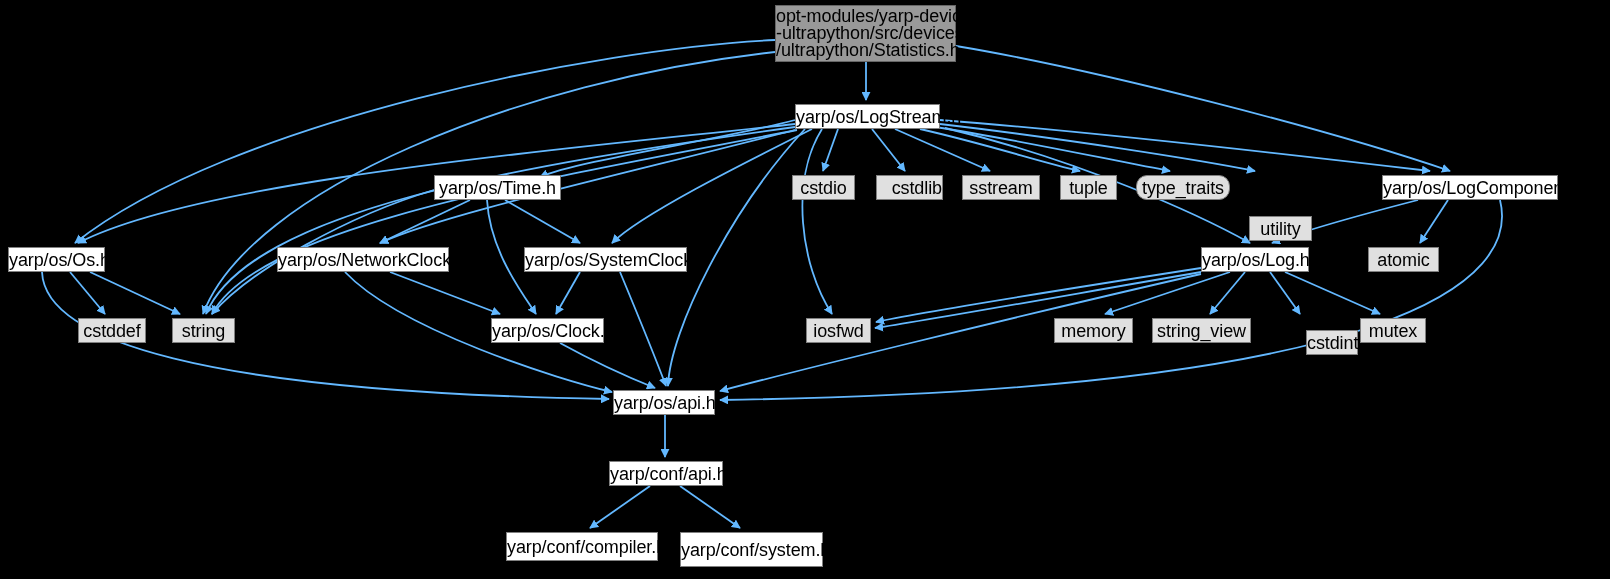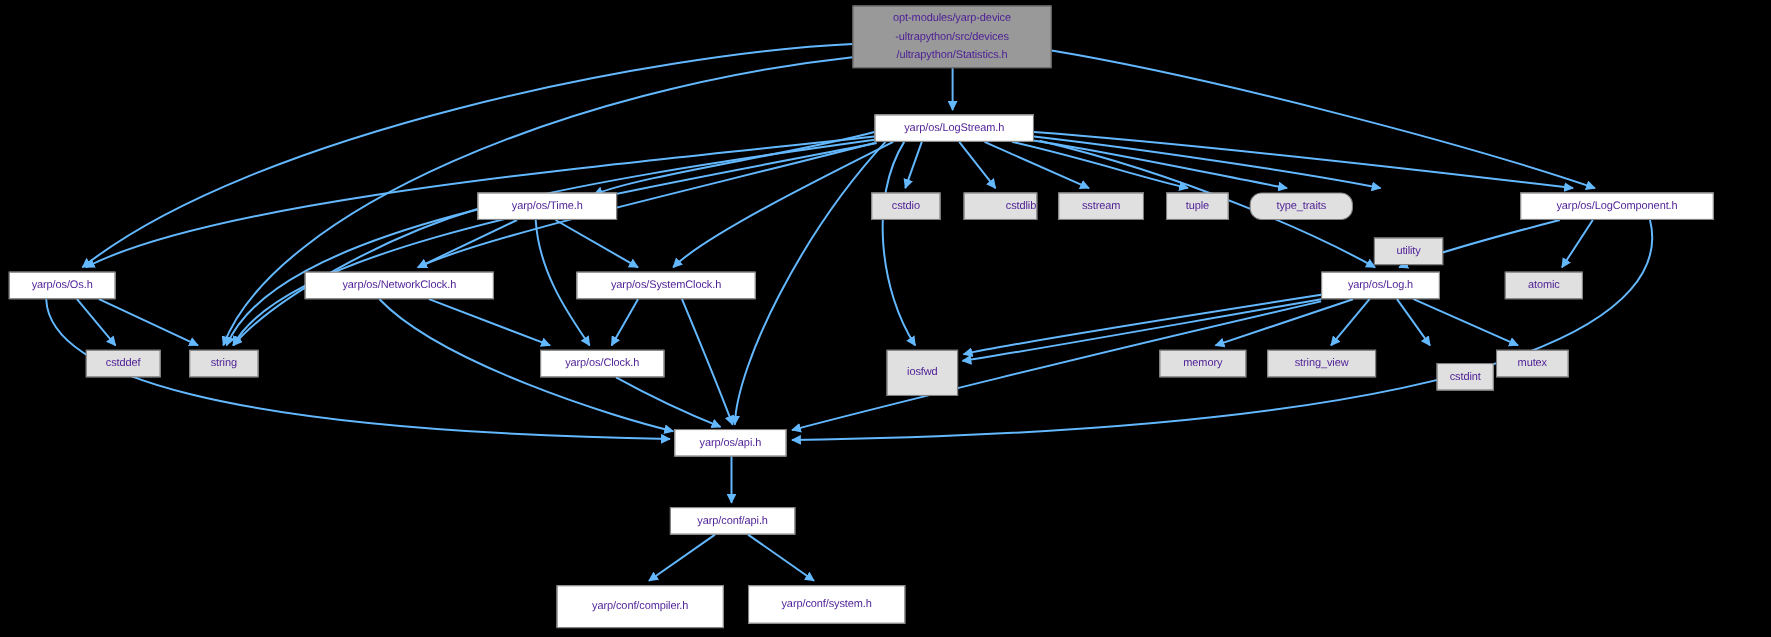--- a/index.html
+++ b/index.html
@@ -23,22 +23,22 @@
     top: 0;
     width: 1610px;
     height: 579px;
     pointer-events: none;
   }
   .node {
     position: absolute;
     box-sizing: border-box;
     background: #e0e0e0;
     border: 1px solid #808080;
-    color: #4c1d95;
-    font-size: 10px;
+    color: #000000;
+    font-size: 18px;
     line-height: 16px;
     text-align: center;
     display: flex;
     align-items: center;
     justify-content: center;
     white-space: pre;
     z-index: 5;
     letter-spacing: -0.1px;
   }
   .node.white {
@@ -128,23 +128,23 @@
       <div class="node " style="left: 1249px; top: 175px; width: 63px; height: 25px; margin-top: 41px;"><span class="node-label">utility</span></div>
       <div class="node white" style="left: 1382px; top: 175px; width: 176px; height: 25px;"><span class="node-label">yarp/os/LogComponent.h</span></div>
       <div class="node white" style="left: 8px; top: 247px; width: 97px; height: 25px;"><span class="node-label">yarp/os/Os.h</span></div>
       <div class="node white" style="left: 277px; top: 247px; width: 172px; height: 25px;"><span class="node-label">yarp/os/NetworkClock.h</span></div>
       <div class="node white" style="left: 524px; top: 247px; width: 163px; height: 25px;"><span class="node-label">yarp/os/SystemClock.h</span></div>
       <div class="node white" style="left: 1201px; top: 247px; width: 108px; height: 25px;"><span class="node-label">yarp/os/Log.h</span></div>
       <div class="node " style="left: 1368px; top: 247px; width: 71px; height: 25px;"><span class="node-label">atomic</span></div>
       <div class="node " style="left: 78px; top: 318px; width: 68px; height: 25px;"><span class="node-label">cstddef</span></div>
       <div class="node " style="left: 172px; top: 318px; width: 63px; height: 25px;"><span class="node-label">string</span></div>
       <div class="node white" style="left: 491px; top: 318px; width: 113px; height: 25px;"><span class="node-label">yarp/os/Clock.h</span></div>
-      <div class="node " style="left: 806px; top: 318px; width: 65px; height: 42px; align-items: center;"><span class="node-label">iosfwd</span></div>
+      <div class="node " style="left: 806px; top: 318px; width: 65px; height: 25px; align-items: center;"><span class="node-label">iosfwd</span></div>
       <div class="node " style="left: 1054px; top: 318px; width: 79px; height: 25px;"><span class="node-label">memory</span></div>
       <div class="node " style="left: 1152px; top: 318px; width: 99px; height: 25px;"><span class="node-label">string_view</span></div>
       <div class="node " style="left: 1270px; top: 330px; width: 52px; height: 25px; margin-left: 36px;"><span class="node-label">cstdint</span></div>
       <div class="node " style="left: 1360px; top: 318px; width: 66px; height: 25px;"><span class="node-label">mutex</span></div>
       <div class="node white" style="left: 613px; top: 390px; width: 102px; height: 25px;"><span class="node-label">yarp/os/api.h</span></div>
       <div class="node white" style="left: 609px; top: 461px; width: 114px; height: 25px;"><span class="node-label">yarp/conf/api.h</span></div>
-      <div class="node white" style="left: 506px; top: 532px; width: 152px; height: 39px;"><span class="node-label">yarp/conf/compiler.h</span></div>
+      <div class="node white" style="left: 506px; top: 532px; width: 152px; height: 29px;"><span class="node-label">yarp/conf/compiler.h</span></div>
       <div class="node white" style="left: 680px; top: 532px; width: 143px; height: 35px;"><span class="node-label">yarp/conf/system.h</span></div>
     </div>
 </div>
 
 </body></html>

